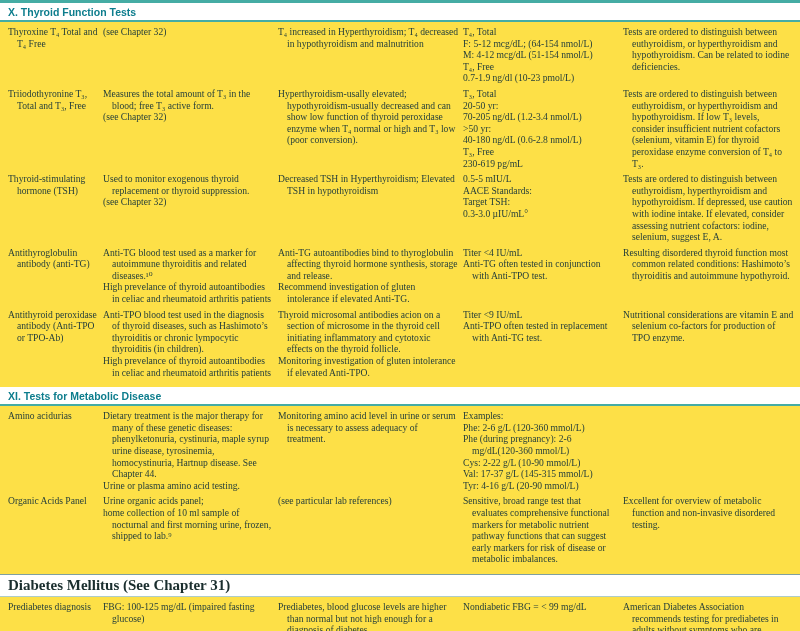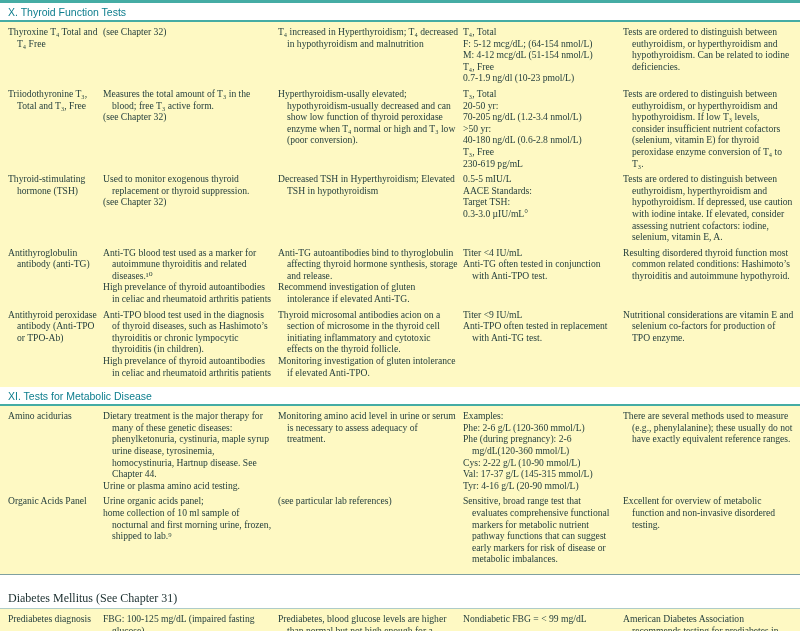--- a/index.html
+++ b/index.html
@@ -5,33 +5,33 @@
   html,body{margin:0;padding:0;}
   body{
     width:800px;height:631px;overflow:hidden;background:#ffffff;
     font-family:"Liberation Serif","DejaVu Serif",serif;
     color:#1f3a3a;
   }
   .top-rule{height:3px;background:#45aca4;}
   .section-header{
     padding:3px 8px 2px 8px;
     font-family:"Liberation Sans","DejaVu Sans",sans-serif;
-    font-weight:normal;font-size:10.5px;
+    font-weight:bold;font-size:10.5px;
     color:#0d7d8d;background:#ffffff;
     border-bottom:2px solid #45aca4;
   }
   .section-header.black{
     font-family:"Liberation Serif","DejaVu Serif",serif;
-    color:#1a2e2e;font-size:12px;
+    color:#1a2e2e;font-size:15px;
     border-top:1px solid #7fa0a0;
     border-bottom:1px solid #aeccc8;
-    padding-top:16px;padding-bottom:2px;
+    padding-top:2px;padding-bottom:2px;
   }
   .section-body{
-    background:#fef9c3;
+    background:#fde047;
     padding:4px 6px 5px 8px;
   }
   .section-body.last{border-bottom:2px solid #45aca4;}
   .row{
     display:grid;
     grid-template-columns:90px 170px 180px 155px 1fr;
     column-gap:5px;
     margin-bottom:4px;
   }
   .cell p{
@@ -104,21 +104,21 @@
         <div class="cell col-interpretation">
           <p>Decreased TSH in Hyperthyroidism; Elevated TSH in hypothyroidism</p>
         </div>
         <div class="cell col-values">
           <p>0.5-5 mIU/L</p>
           <p>AACE Standards:</p>
           <p>Target TSH:</p>
           <p>0.3-3.0 µIU/mL°</p>
         </div>
         <div class="cell col-notes">
-          <p>Tests are ordered to distinguish between euthyroidism, hyperthyroidism and hypothyroidism. If depressed, use caution with iodine intake. If elevated, consider assessing nutrient cofactors: iodine, selenium, vitamin E, A.</p>
+          <p>Tests are ordered to distinguish between euthyroidism, hyperthyroidism and hypothyroidism. If depressed, use caution with iodine intake. If elevated, consider assessing nutrient cofactors: iodine, selenium, suggest E, A.</p>
         </div>
       </div>
       <div class="row">
         <div class="cell col-name">
           <p>Antithyroglobulin antibody (anti-TG)</p>
         </div>
         <div class="cell col-description">
           <p>Anti-TG blood test used as a marker for autoimmune thyroiditis and related diseases.¹⁰</p>
           <p>High prevelance of thyroid autoantibodies in celiac and rheumatoid arthritis patients</p>
         </div>
@@ -169,23 +169,20 @@
           <p>Monitoring amino acid level in urine or serum is necessary to assess adequacy of treatment.</p>
         </div>
         <div class="cell col-values">
           <p>Examples:</p>
           <p>Phe: 2-6 g/L (120-360 mmol/L)</p>
           <p>Phe (during pregnancy): 2-6 mg/dL(120-360 mmol/L)</p>
           <p>Cys: 2-22 g/L (10-90 mmol/L)</p>
           <p>Val: 17-37 g/L (145-315 mmol/L)</p>
           <p>Tyr: 4-16 g/L (20-90 mmol/L)</p>
         </div>
-        <div class="cell col-notes">
-          <p>There are several methods used to measure (e.g., phenylalanine); these usually do not have exactly equivalent reference ranges.</p>
-        </div>
       </div>
       <div class="row">
         <div class="cell col-name">
           <p>Organic Acids Panel</p>
         </div>
         <div class="cell col-description">
           <p>Urine organic acids panel;</p>
           <p>home collection of 10 ml sample of nocturnal and first morning urine, frozen, shipped to lab.⁹</p>
         </div>
         <div class="cell col-values">

